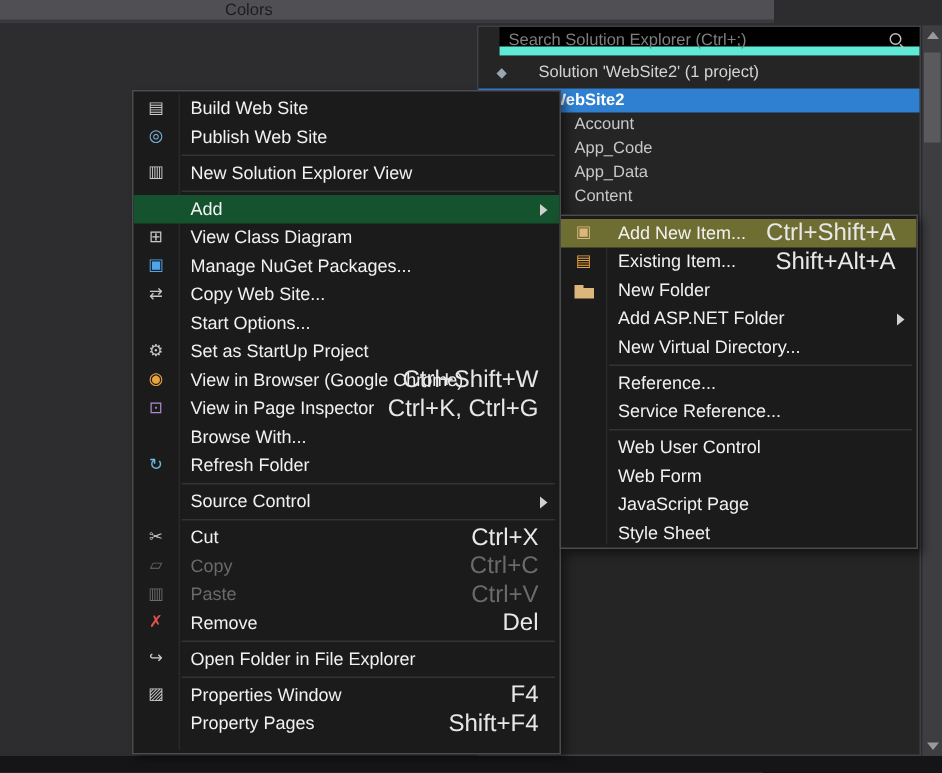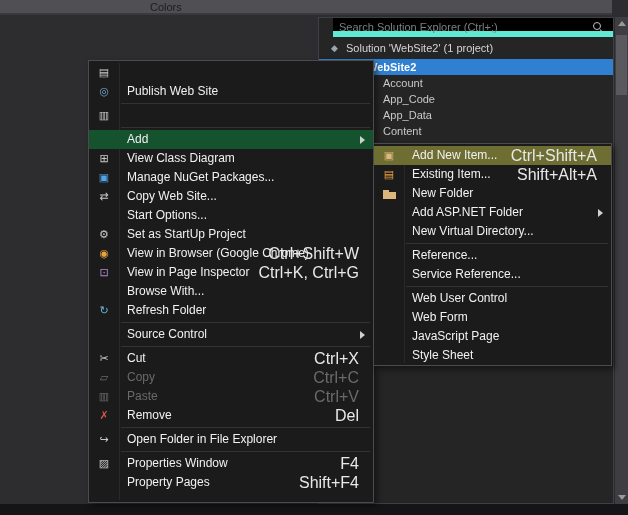--- a/index.html
+++ b/index.html
@@ -5,38 +5,38 @@
   * { margin:0; padding:0; box-sizing:border-box; }
   html,body { width:628px; height:515px; }
   body {
     position:relative;
     background:#2d2d30;
     font-family:"Liberation Sans", sans-serif;
     overflow:hidden;
   }
 
   
-  .top-bar { position:absolute; left:0; top:0; width:612px; height:15px;
+  .top-bar { position:absolute; left:0; top:0; width:516px; height:15px;
     background:#4f4f54; border-bottom:2px solid #3a3a3e; }
   .top-bar-label { position:absolute; left:150px; top:1px; font-size:11px; color:#1d1d20; }
 
   
   .solution-explorer { position:absolute; left:318px; top:17px; width:296px; height:487px;
     background:#252526; border:1px solid #3f3f46; z-index:1; }
   .search-row { position:absolute; left:14px; top:0; right:0; height:19px;
     background:#000000; border-bottom:6px solid #5eead4; }
   .search-placeholder { position:absolute; left:6px; top:3px; font-size:11px; color:#7f7f7f; white-space:nowrap; }
   .magnifier { position:absolute; right:12px; top:4px; width:8px; height:8px;
     border:1px solid #c0c0c0; border-radius:50%; }
   .magnifier::after { content:""; position:absolute; left:6px; top:6px; width:5px; height:1px;
     background:#c0c0c0; transform:rotate(45deg); transform-origin:left center; }
 
   .solution-row { position:absolute; left:0; top:23px; right:0; height:16px; }
   .solution-icon { position:absolute; left:12px; top:2px; font-size:9px; color:#9aa7b0; }
-  .solution-label { position:absolute; left:27px; top:1px; font-size:11px; color:#d4d4d4; white-space:nowrap; }
+  .solution-label { position:absolute; left:40px; top:1px; font-size:11px; color:#d4d4d4; white-space:nowrap; }
 
   .tree { position:absolute; left:0; top:41px; right:0; }
   .tree-item { position:relative; height:16px; line-height:16px; font-size:11px; color:#c8c8c8; white-space:nowrap; }
   .tree-item .tree-label { display:block; }
   .tree-item.level-1 .tree-label { padding-left:48px; }
   .tree-item.level-2 .tree-label { padding-left:64px; }
   .tree-item.selected { background:#2f80d0; color:#ffffff; font-weight:bold; }
 
   
   .v-scrollbar { position:absolute; left:614px; top:17px; width:14px; height:487px;
@@ -118,32 +118,34 @@
   <div class="sb-btn sb-down"></div>
 </div>
 
 <div class="bottom-bar"></div>
 
 <div class="ctx-menu main-menu">
   <div class="gutter-line"></div>
   <div>
       <div class="menu-item">
     <span class="mi-icon" style="color: rgb(200, 200, 200);">▤</span>
+    <span class="mi-label">Build Web Site</span>
     <span class="mi-shortcut"></span>
 
   </div>
       <div class="menu-item">
     <span class="mi-icon" style="color: rgb(122, 176, 216);">◎</span>
     <span class="mi-label">Publish Web Site</span>
     <span class="mi-shortcut"></span>
 
   </div>
       <div class="menu-sep"></div>
       <div class="menu-item">
     <span class="mi-icon" style="color: rgb(200, 200, 200);">▥</span>
+    <span class="mi-label">New Solution Explorer View</span>
     <span class="mi-shortcut"></span>
 
   </div>
       <div class="menu-sep"></div>
       <div class="menu-item hl-gray has-submenu">
     <span class="mi-icon"></span>
     <span class="mi-label">Add</span>
     <span class="mi-shortcut"></span>
     <span class="mi-arrow"></span>
   </div>

